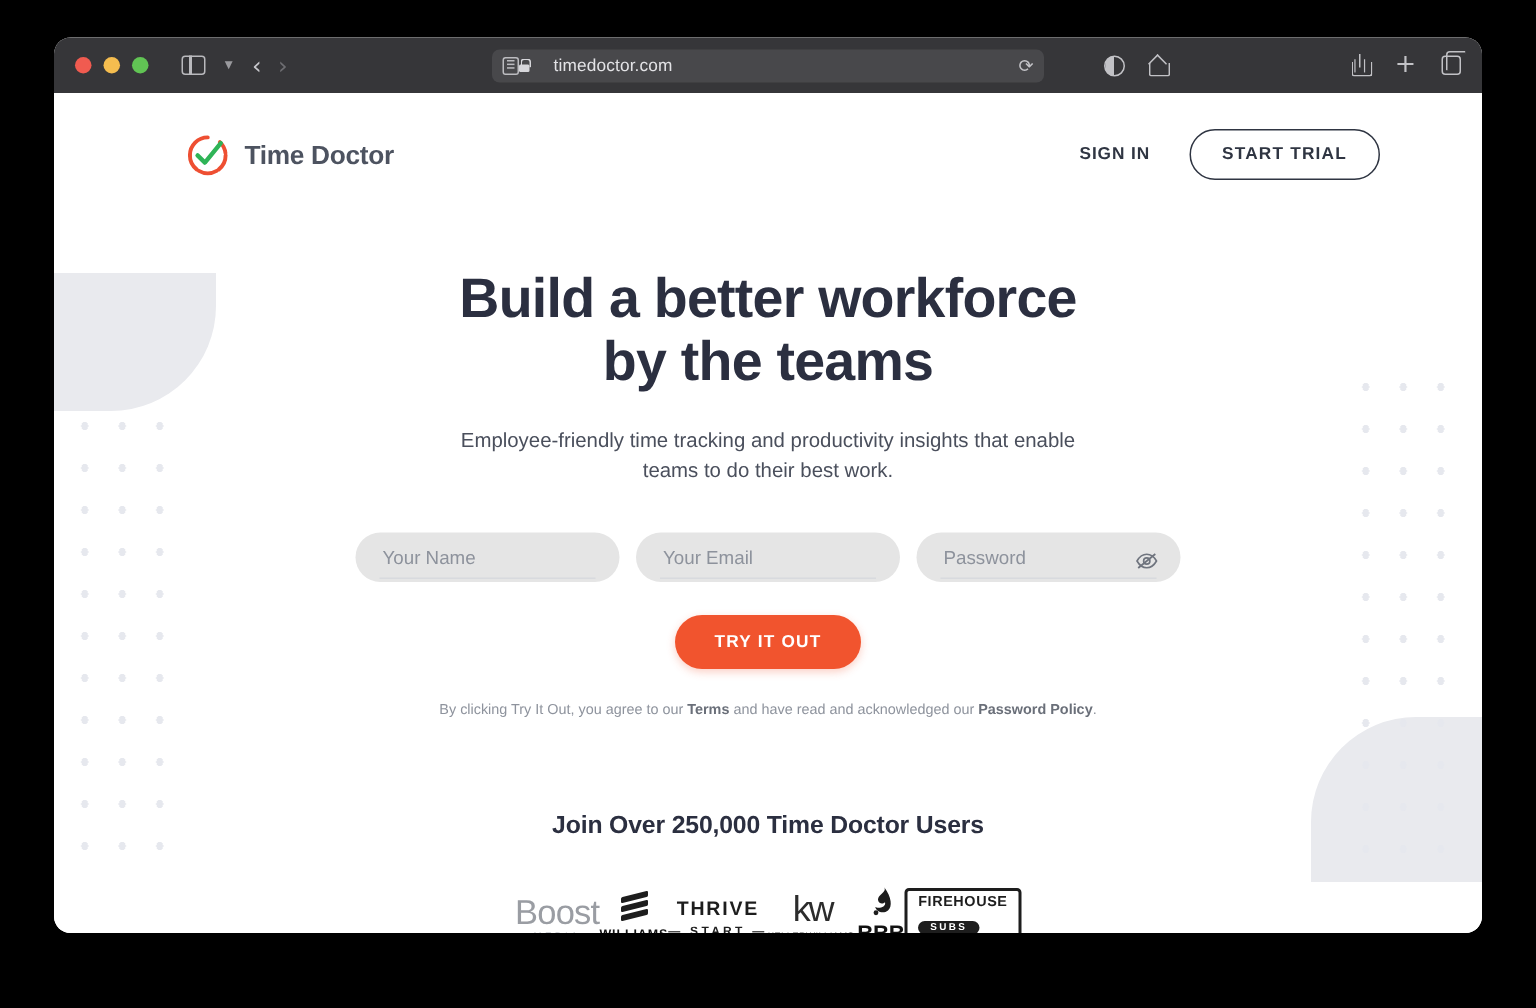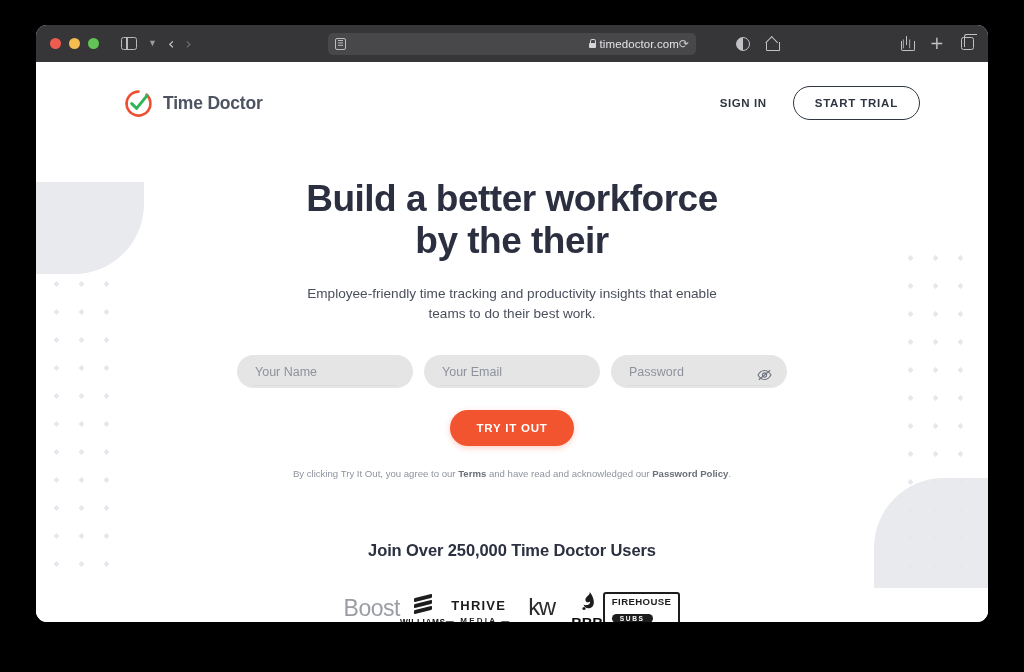--- a/index.html
+++ b/index.html
@@ -45,21 +45,21 @@
 
   .urlbar {
     position: absolute; left: 50%; transform: translateX(-50%);
     width: 368px; height: 22px;
     background: #48484b; border-radius: 5px;
     display: flex; align-items: center;
     padding: 0 7px;
   }
   .reader-ic { width: 11px; height: 12px; border: 1.2px solid #bcbcc0; border-radius: 2px; position: relative; flex: none; }
   .reader-ic::after { content:""; position:absolute; left:2px; top:1.6px; width:4.5px; height:1px; background:#bcbcc0; box-shadow: 0 2.4px 0 #bcbcc0, 0 4.8px 0 #bcbcc0; }
-  .url-center { flex: 1; display: flex; align-items: center; justify-content: flex-end; gap: 4px; }
+  .url-center { flex: 1; display: flex; align-items: center; justify-content: flex-start; gap: 16px; }
   .lock { width: 7px; height: 9px; position: relative; }
   .lock::before { content:""; position:absolute; bottom:0; left:0; width:7px; height:5.4px; background:#d6d6da; border-radius:1px; }
   .lock::after { content:""; position:absolute; top:0; left:1.4px; width:4.2px; height:4.6px; border:1.2px solid #d6d6da; border-bottom:none; border-radius:2.4px 2.4px 0 0; }
   .url-text { color: #e3e3e6; font-size: 11.5px; letter-spacing: .1px; }
   .reload { color: #c2c2c6; font-size: 12px; font-family: "DejaVu Sans", sans-serif; }
 
   .right-of-url { position: absolute; left: 700px; display: flex; align-items: center; gap: 15px; }
   .contrast-ic { width: 14px; height: 14px; border-radius: 50%; border: 1.4px solid #c2c2c6; background: linear-gradient(90deg, #c2c2c6 50%, transparent 50%); }
   .home-ic { width: 15px; height: 13px; position: relative; }
   .home-ic::before { content:""; position:absolute; left:1px; top:4.5px; width:12px; height:8px; border:1.4px solid #c2c2c6; border-top:none; border-radius:0 0 1.5px 1.5px; }
@@ -262,21 +262,21 @@
         </div>
         <div class="header-right">
           <a class="signin" href="#">SIGN IN</a>
           <button class="start-trial">START TRIAL</button>
         </div>
       </div>
 
       <div class="hero">
         <h1 class="headline">
           <span>Build a better workforce</span><br>
-          <span>by the their</span>
+          <span>by the teams</span>
         </h1>
         <p class="subhead">
           <span>Employee-friendly time tracking and productivity insights that enable</span><br>
           <span>teams to do their best work.</span>
         </p>
 
         <div class="form-row">
           <span class="field-wrap">
             <input class="field" type="text" placeholder="Your Name" style="">
           </span>
@@ -318,21 +318,21 @@
             <div class="eri-waves">
                 <i></i>
                 <i></i>
                 <i></i>
               </div>
             <div class="eri-word">WILLIAMS</div>
           </div>
 
           <div class="client">
             <div class="thrive-1">THRIVE</div>
-            <div class="thrive-2">— MEDIA —</div>
+            <div class="thrive-2">— START —</div>
           </div>
 
           <div class="client">
             <div class="kw-word">kw</div>
             <div class="kw-sub"><span>KELLER</span><span>WILLIAMS.</span></div>
           </div>
 
           <div class="client">
             <span class="bbb-flame">
               <svg width="17" height="22" viewBox="0 0 17 22">

